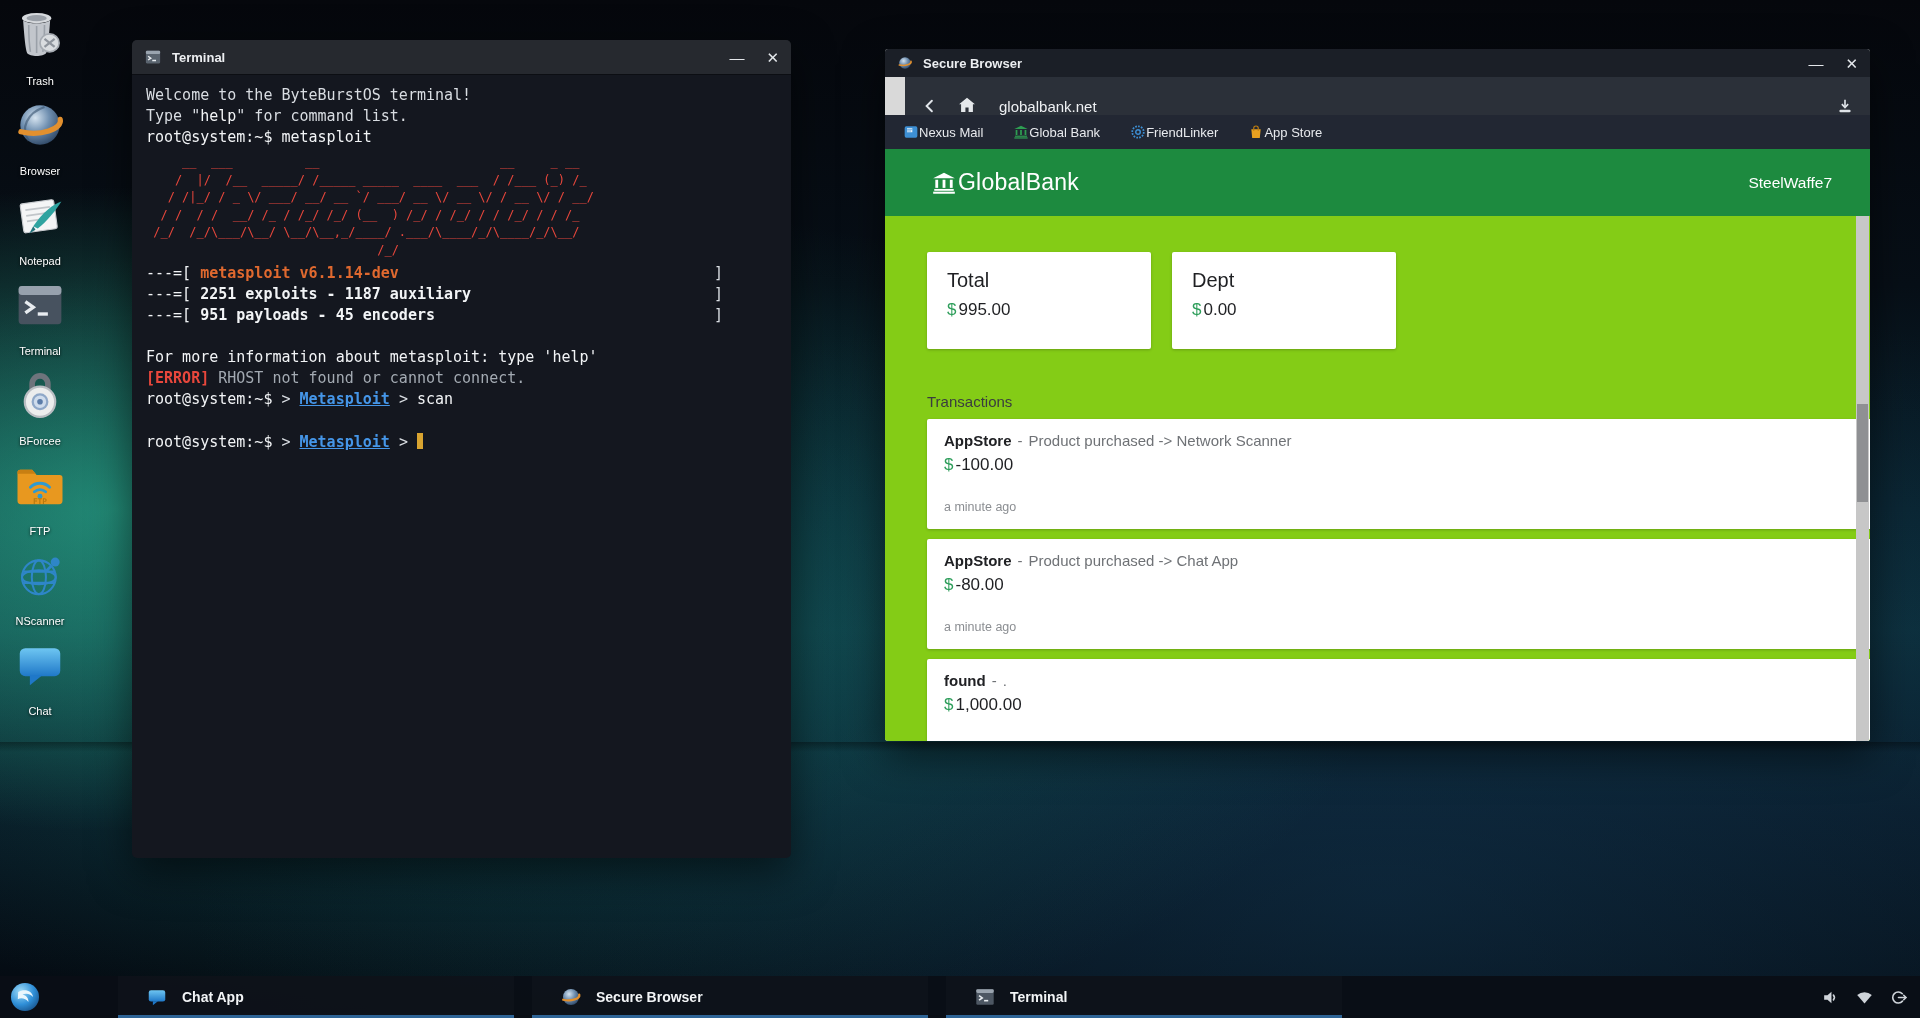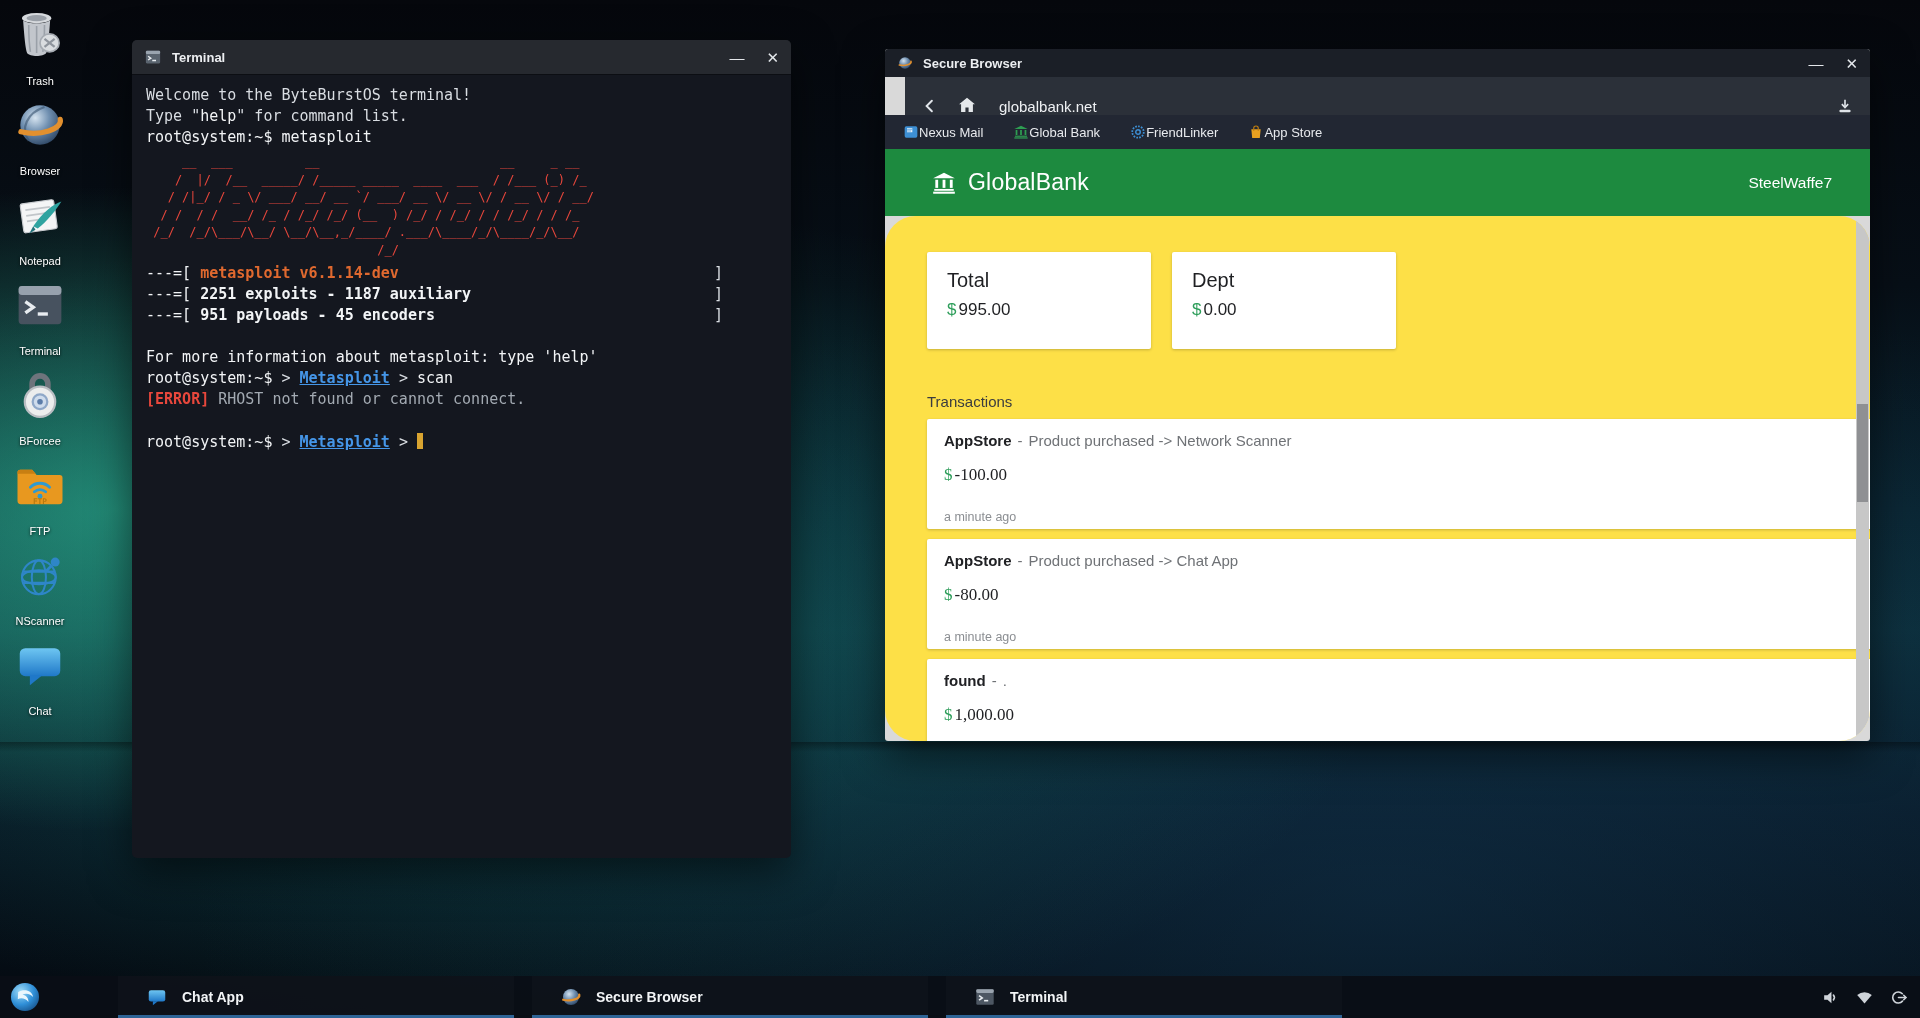--- a/index.html
+++ b/index.html
@@ -58,40 +58,40 @@
   .navbar { height:38px; background:#2b3039; flex:none; display:flex; align-items:flex-end; padding:0 16px;margin-left:20px; }
   .navbar svg { flex:none; }
   .nav-url { font-size:15px; color:#eef0f3; margin-left:22px; }
   .nav-spacer { flex:1; }
   .bookmarks { height:34px; background:#222733; flex:none; display:flex; align-items:center;
                padding:0 18px; gap:30px; }
   .bookmark { display:flex; align-items:center; cursor:default; }
   .bookmark .blbl { font-size:13px; color:#e8eaee; white-space:nowrap; }
   .greenbar { height:67px; background:#1d8a3f; flex:none; display:flex; align-items:center;
               padding:0 38px 0 46px; }
-  .brand { display:flex; align-items:center; gap:11px; }
+  .brand { display:flex; align-items:center; gap:1px; }
   .brand .bname { font-size:23px; font-weight:500; color:#fff; letter-spacing:.2px; }
   .guser { margin-left:auto; font-size:15.5px; color:#fff; }
-  .page-body { position:relative; flex:1; background:#fde047; overflow:hidden; padding:36px 42px 0 42px;border-radius:31px; }
+  .page-body { position:relative; flex:1; background:#84cc16; overflow:hidden; padding:36px 42px 0 42px; }
 
   .acct-row { display:flex; gap:21px; }
   .acct-card { width:224px; height:97px; background:#fff; border-radius:2px;
                box-shadow:0 1px 3px rgba(0,0,0,.22); padding:17px 20px; }
   .acct-card .alabel { font-size:20px; color:#1f2023; }
   .acct-card .amount { margin-top:8px; font-size:17px; color:#1f2023; }
   .cur { color:#2e9e5b; margin-right:2px; }
 
   .tx-title { margin-top:44px; font-size:15px; color:#3a3c3f; }
   .tx-list { margin-top:9px; display:flex; flex-direction:column; gap:10px; width:1000px; }
   .tx-card { background:#fff; border-radius:2px; box-shadow:0 1px 3px rgba(0,0,0,.20);
              padding:13px 17px; height:110px; flex:none; }
   .tx-line1 { font-size:15px; color:#6f7276; }
   .tx-line1 .txname { font-weight:bold; color:#202124; }
   .tx-line1 .txsep { color:#6f7276; margin:0 6px; }
-  .tx-amt { margin-top:16px; font-size:17px; color:#1f2023;font-family:Liberation Serif, serif; }
+  .tx-amt { margin-top:6px; font-size:17px; color:#1f2023; }
   .tx-time { margin-top:25px; font-size:12.5px; color:#8b8e92; }
 
   .pg-scrollbar { position:absolute; right:1px; top:0; bottom:0; width:13px; background:#c7c7c7; }
   .pg-thumb { position:absolute; top:188px; left:1px; width:11px; height:98px; background:#8f9093; }
 
   
   .taskbar { position:absolute; left:0; right:0; bottom:0; height:42px;
              background:rgba(10,14,21,.94); display:flex; align-items:center; }
   .launcher { position:absolute; left:8px; top:4px; width:34px; height:34px; cursor:default; }
   .task-items { position:absolute; left:118px; top:0; bottom:0; display:flex; gap:18px; }
@@ -235,22 +235,22 @@
     /  |/  /__  _____/ /_____ _____  ____  ___  / /___ (_) /_
    / /|_/ / _ \/ ___/ __/ __ `/ ___/ __ \/ __ \/ / __ \/ / __/
   / /  / /  __/ /_ / /_/ /_/ (__  ) /_/ / /_/ / / /_/ / / /_
  /_/  /_/\___/\__/ \__/\__,_/____/ .___/\____/_/\____/_/\__/
                                 /_/</pre>
       <div class="info-line"><span style="font-weight:normal;">---=[</span><span>&nbsp;</span><span class="orange">metasploit v6.1.14-dev</span><span class="bracket">]</span></div>
       <div class="info-line"><span style="font-weight:normal;">---=[</span><span>&nbsp;</span><span>2251 exploits - 1187 auxiliary</span><span class="bracket">]</span></div>
       <div class="info-line"><span style="font-weight:normal;">---=[</span><span>&nbsp;</span><span>951 payloads - 45 encoders</span><span class="bracket">]</span></div>
       <div class="gap"></div>
       <div class="b">For more information about metasploit: type 'help'</div>
+      <div><span class="err">[ERROR]</span><span class="errtxt">&nbsp;</span><span class="errtxt">RHOST not found or cannot connect.</span></div>
       <div><span class="b">root@system:~$</span><span>&nbsp;</span><span>&gt;</span><span>&nbsp;</span><span class="link">Metasploit</span><span>&nbsp;</span><span>&gt;</span><span>&nbsp;</span><span class="b">scan</span></div>
-      <div><span class="err">[ERROR]</span><span class="errtxt">&nbsp;</span><span class="errtxt">RHOST not found or cannot connect.</span></div>
       <div style="height:22px;"></div>
       <div><span class="b">root@system:~$</span><span>&nbsp;</span><span>&gt;</span><span>&nbsp;</span><span class="link">Metasploit</span><span>&nbsp;</span><span>&gt;</span><span>&nbsp;</span><span class="cursor"></span></div>
     </div>
   </div>
 
   <div class="window browser">
     <div class="titlebar">
       <span style="display:inline-flex;">
           <svg width="16" height="16" viewBox="0 0 48 48">
         <defs>

